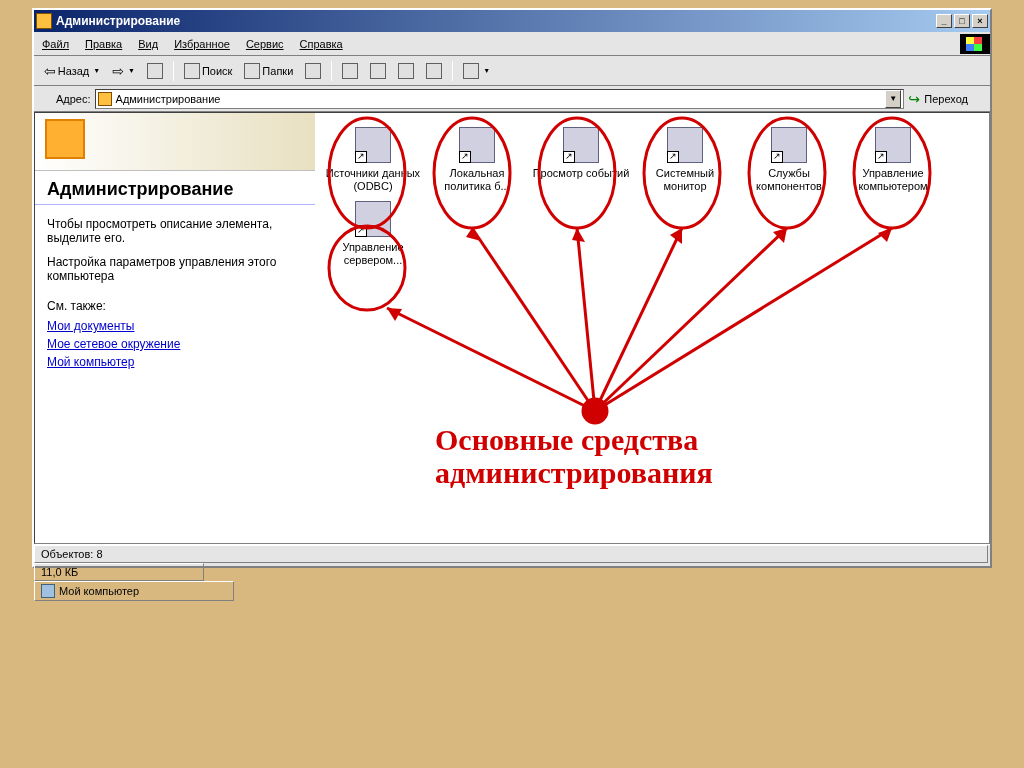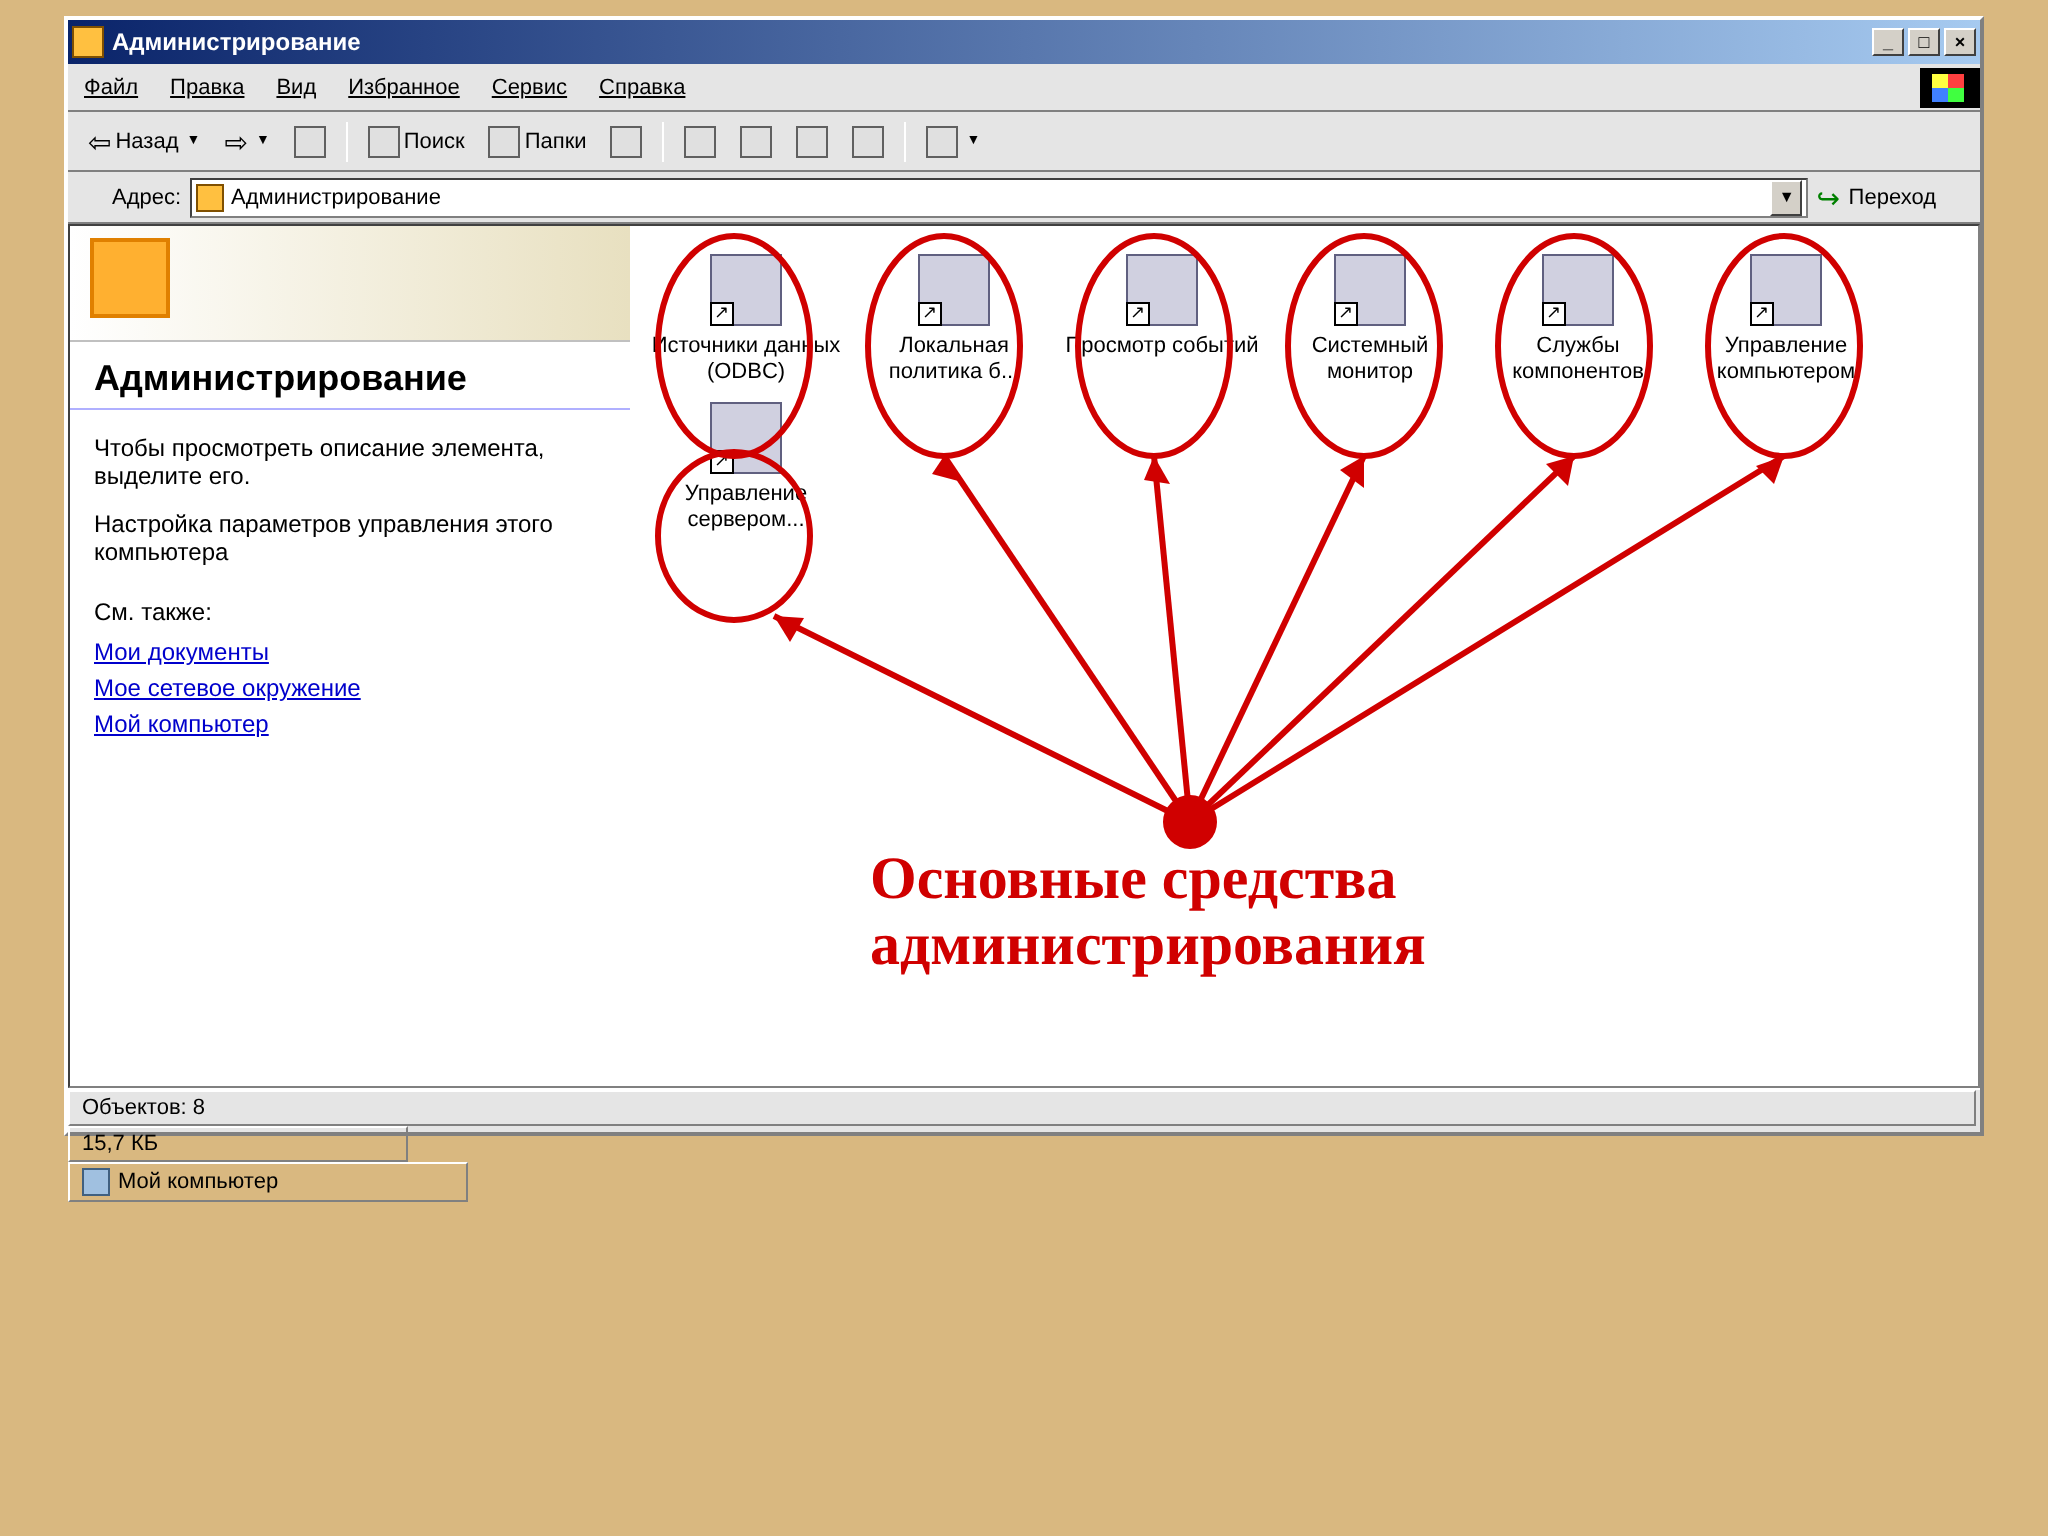--- a/index.html
+++ b/index.html
@@ -466,20 +466,20 @@
 
       <div class="annotation-label" style="top:310px; left:120px; width:440px;">
         <div>Основные средства</div>
         <div>администрирования</div>
       </div>
     </div>
   </div>
 
   <div class="statusbar">
     <div class="status-cell sc-1">Объектов: 8</div>
-    <div class="status-cell sc-2">15,7 КБ</div>
+    <div class="status-cell sc-2">11,0 КБ</div>
     <div class="status-cell sc-3">
       <span class="status-ico"></span>
       <span>Мой компьютер</span>
     </div>
   </div>
 
 </div>
 
 </body></html>

